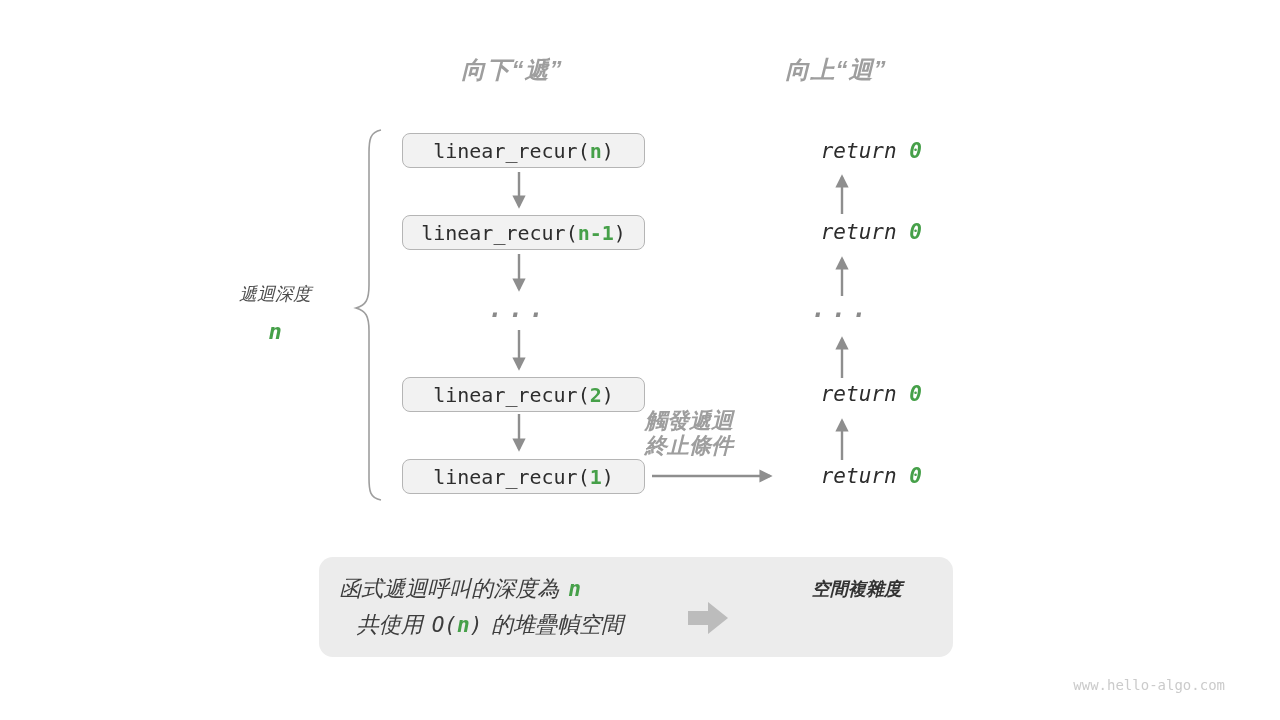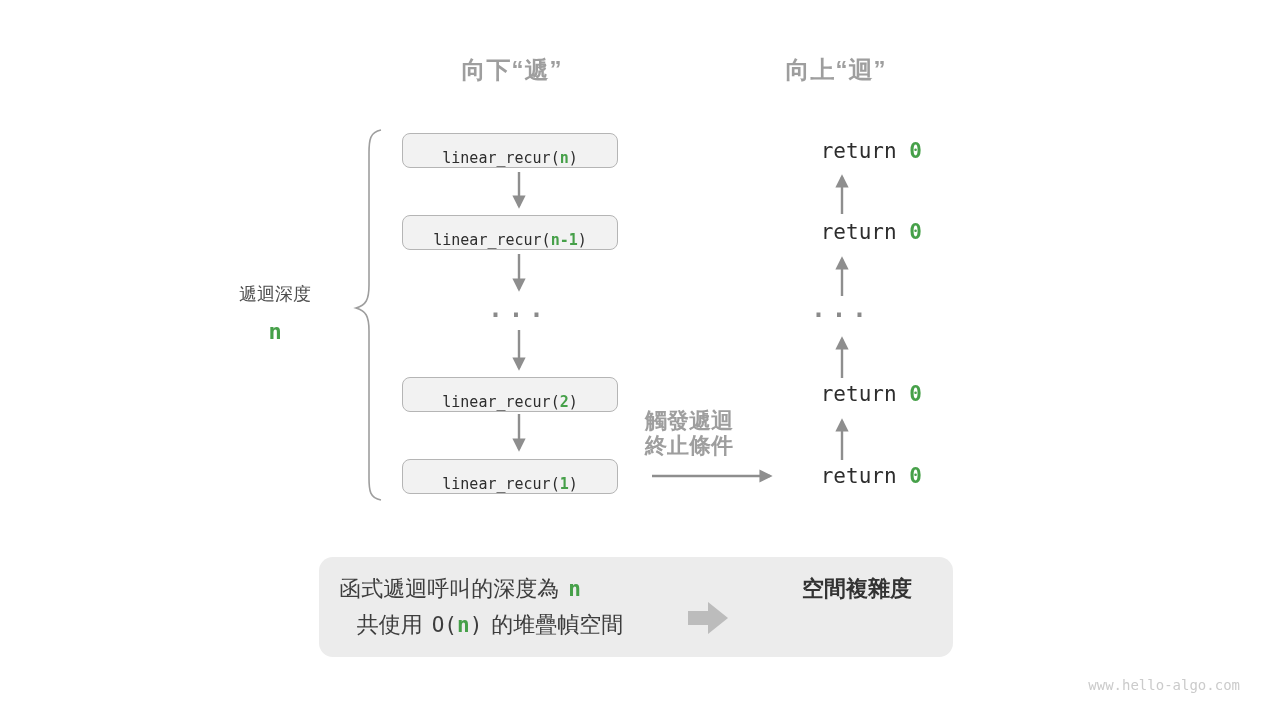--- a/index.html
+++ b/index.html
@@ -3,40 +3,40 @@
 <meta charset="utf-8">
 <style>
   * { margin:0; padding:0; box-sizing:border-box; }
   html,body { background:#ffffff; }
   #canvas {
     position:relative; width:1280px; height:720px;
     background:#ffffff; overflow:hidden;
     font-family:"Liberation Sans", sans-serif;
   }
   .abs { position:absolute; }
-  .ctr { transform:translate(-50%,-50%); }
+  .ctr { transform:translate(-50%,-50%);font-style:italic; }
   .code { font-family:"DejaVu Sans Mono", monospace; }
 
   
   .phase {
     font-size:24px; font-weight:bold; color:#9e9e9e;
     letter-spacing:1px; white-space:nowrap;
   }
 
   
   .depth-label { font-size:18px; color:#4d4d4d; white-space:nowrap; }
   .depth-n { font-size:22px; font-weight:bold; color:#46a049; }
 
   
   .callbox {
-    position:absolute; left:402px; width:216px; height:35px;
+    position:absolute; left:402px; width:243px; height:35px;
     background:#f2f2f2; border:1.5px solid #b5b5b5; border-radius:8px;
-    display:flex; align-items:flex-end; justify-content:center;
+    display:flex; align-items:center; justify-content:center;
     font-family:"DejaVu Sans Mono", monospace;
-    font-size:15px; color:#2d2d2d; white-space:pre;
+    font-size:20px; color:#2d2d2d; white-space:pre;
   }
   .arg { color:#46a049; font-weight:bold; }
 
   
   .ret {
     font-family:"DejaVu Sans Mono", monospace;
     font-size:21px; color:#2d2d2d; white-space:pre;
   }
   .zero { color:#46a049; font-weight:bold; }
 
@@ -53,21 +53,21 @@
     text-align:center; line-height:25px; white-space:nowrap;
   }
 
   
   .panel {
     position:absolute; left:319px; top:557px; width:634px; height:100px;
     background:#ececec; border-radius:14px;
   }
   .pline { font-size:22px; color:#3d3d3d; white-space:nowrap;text-align:center; }
   .pline .code { font-size:21px; }
-  .result-title { font-size:22px; font-weight:bold; color:#333333; white-space:nowrap; }
+  .result-title { font-size:18px; font-weight:bold; color:#333333; white-space:nowrap; }
   .result-value { font-size:22px; font-weight:bold; color:#1186d3; white-space:nowrap; }
   .result-value .code { font-size:21px; }
   .gap-l { margin-left:9px; }
 
   .watermark {
     font-family:"DejaVu Sans Mono", monospace;
     font-size:14px; color:#cbcbcb; white-space:nowrap;
   }
 </style>
 </head>
@@ -146,14 +146,14 @@
   <div class="abs ctr pline" style="left:462px; top:625px;margin-left:28px;">
     <span>共使用</span><span class="code gap-l">O(</span><span class="code arg" style="font-weight:bold;">n</span><span class="code">)</span><span class="gap-l">的堆疊幀空間</span>
   </div>
 
   <svg class="abs" style="left:688px; top:601px;" width="42" height="36">
     <polygon points="0,10 20,10 20,1 40,17 20,33 20,24 0,24" fill="#bcbcbc"></polygon>
   </svg>
 
   <div class="abs ctr result-title" style="left:857px; top:589px;">空間複雜度</div>
 
-  <div class="abs watermark" style="right:40px; top:677px;">www.hello-algo.com</div>
+  <div class="abs watermark" style="right:55px; top:677px;">www.hello-algo.com</div>
 </div>
 
 </body></html>

